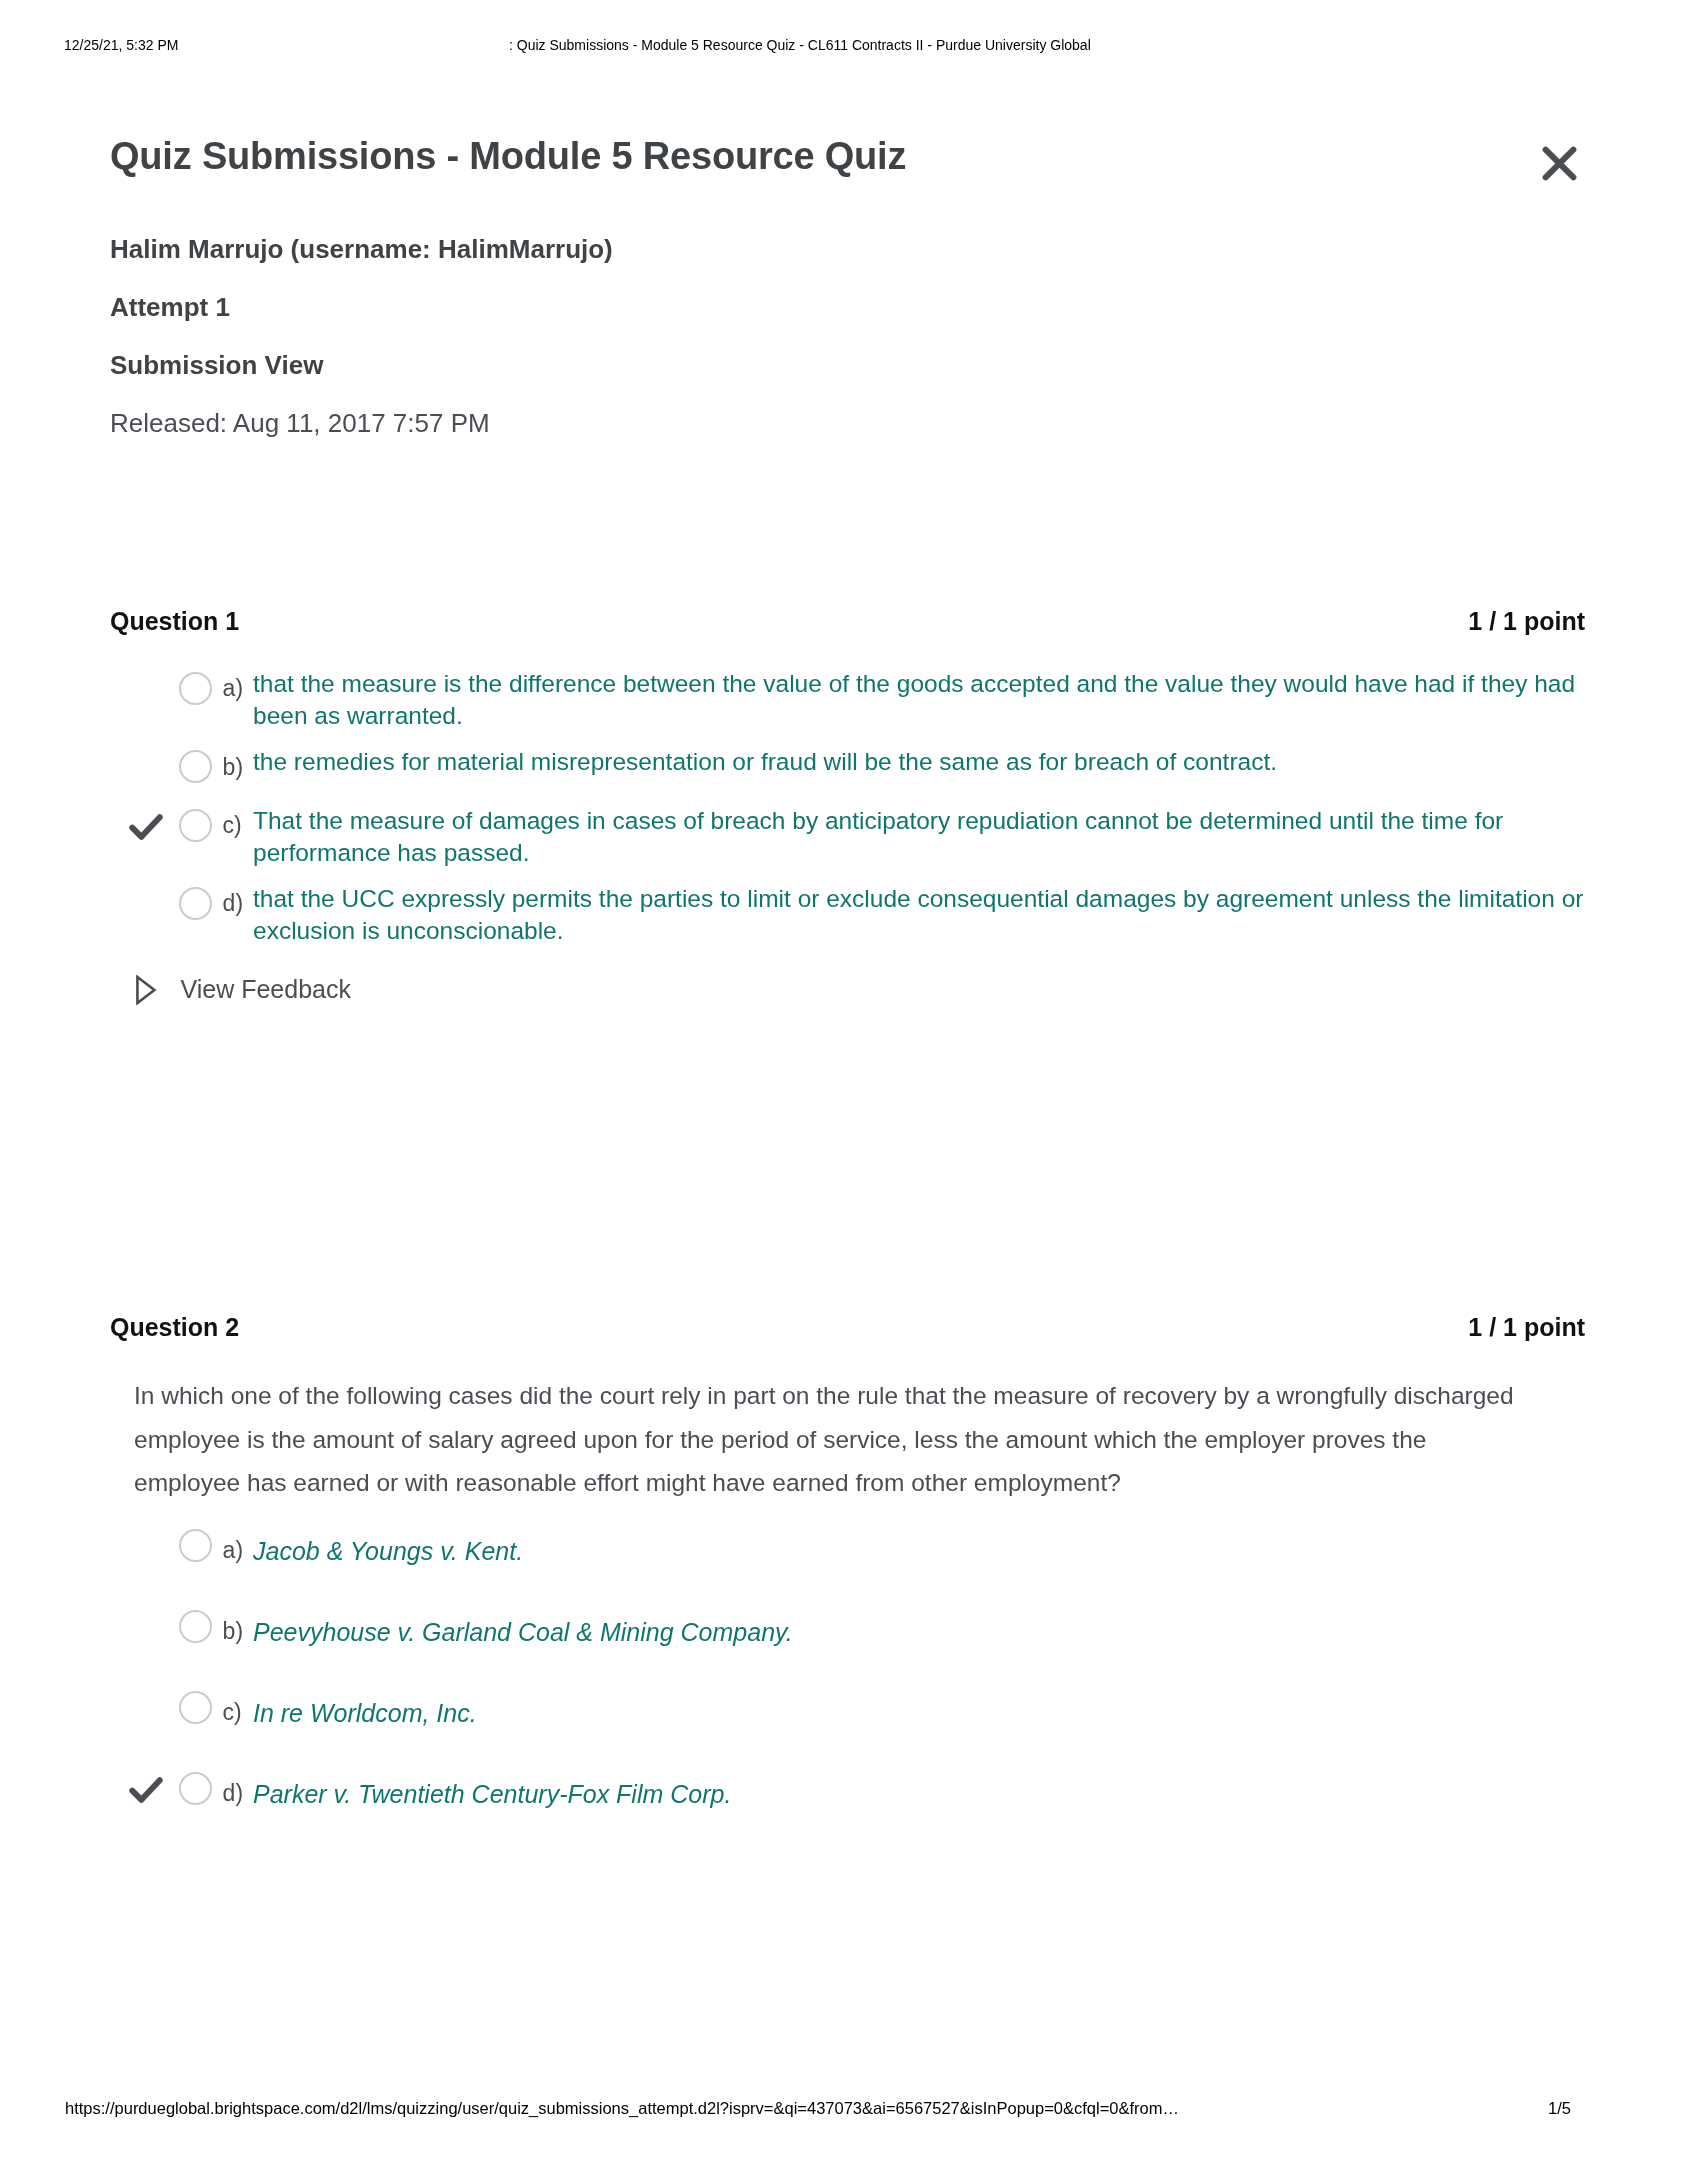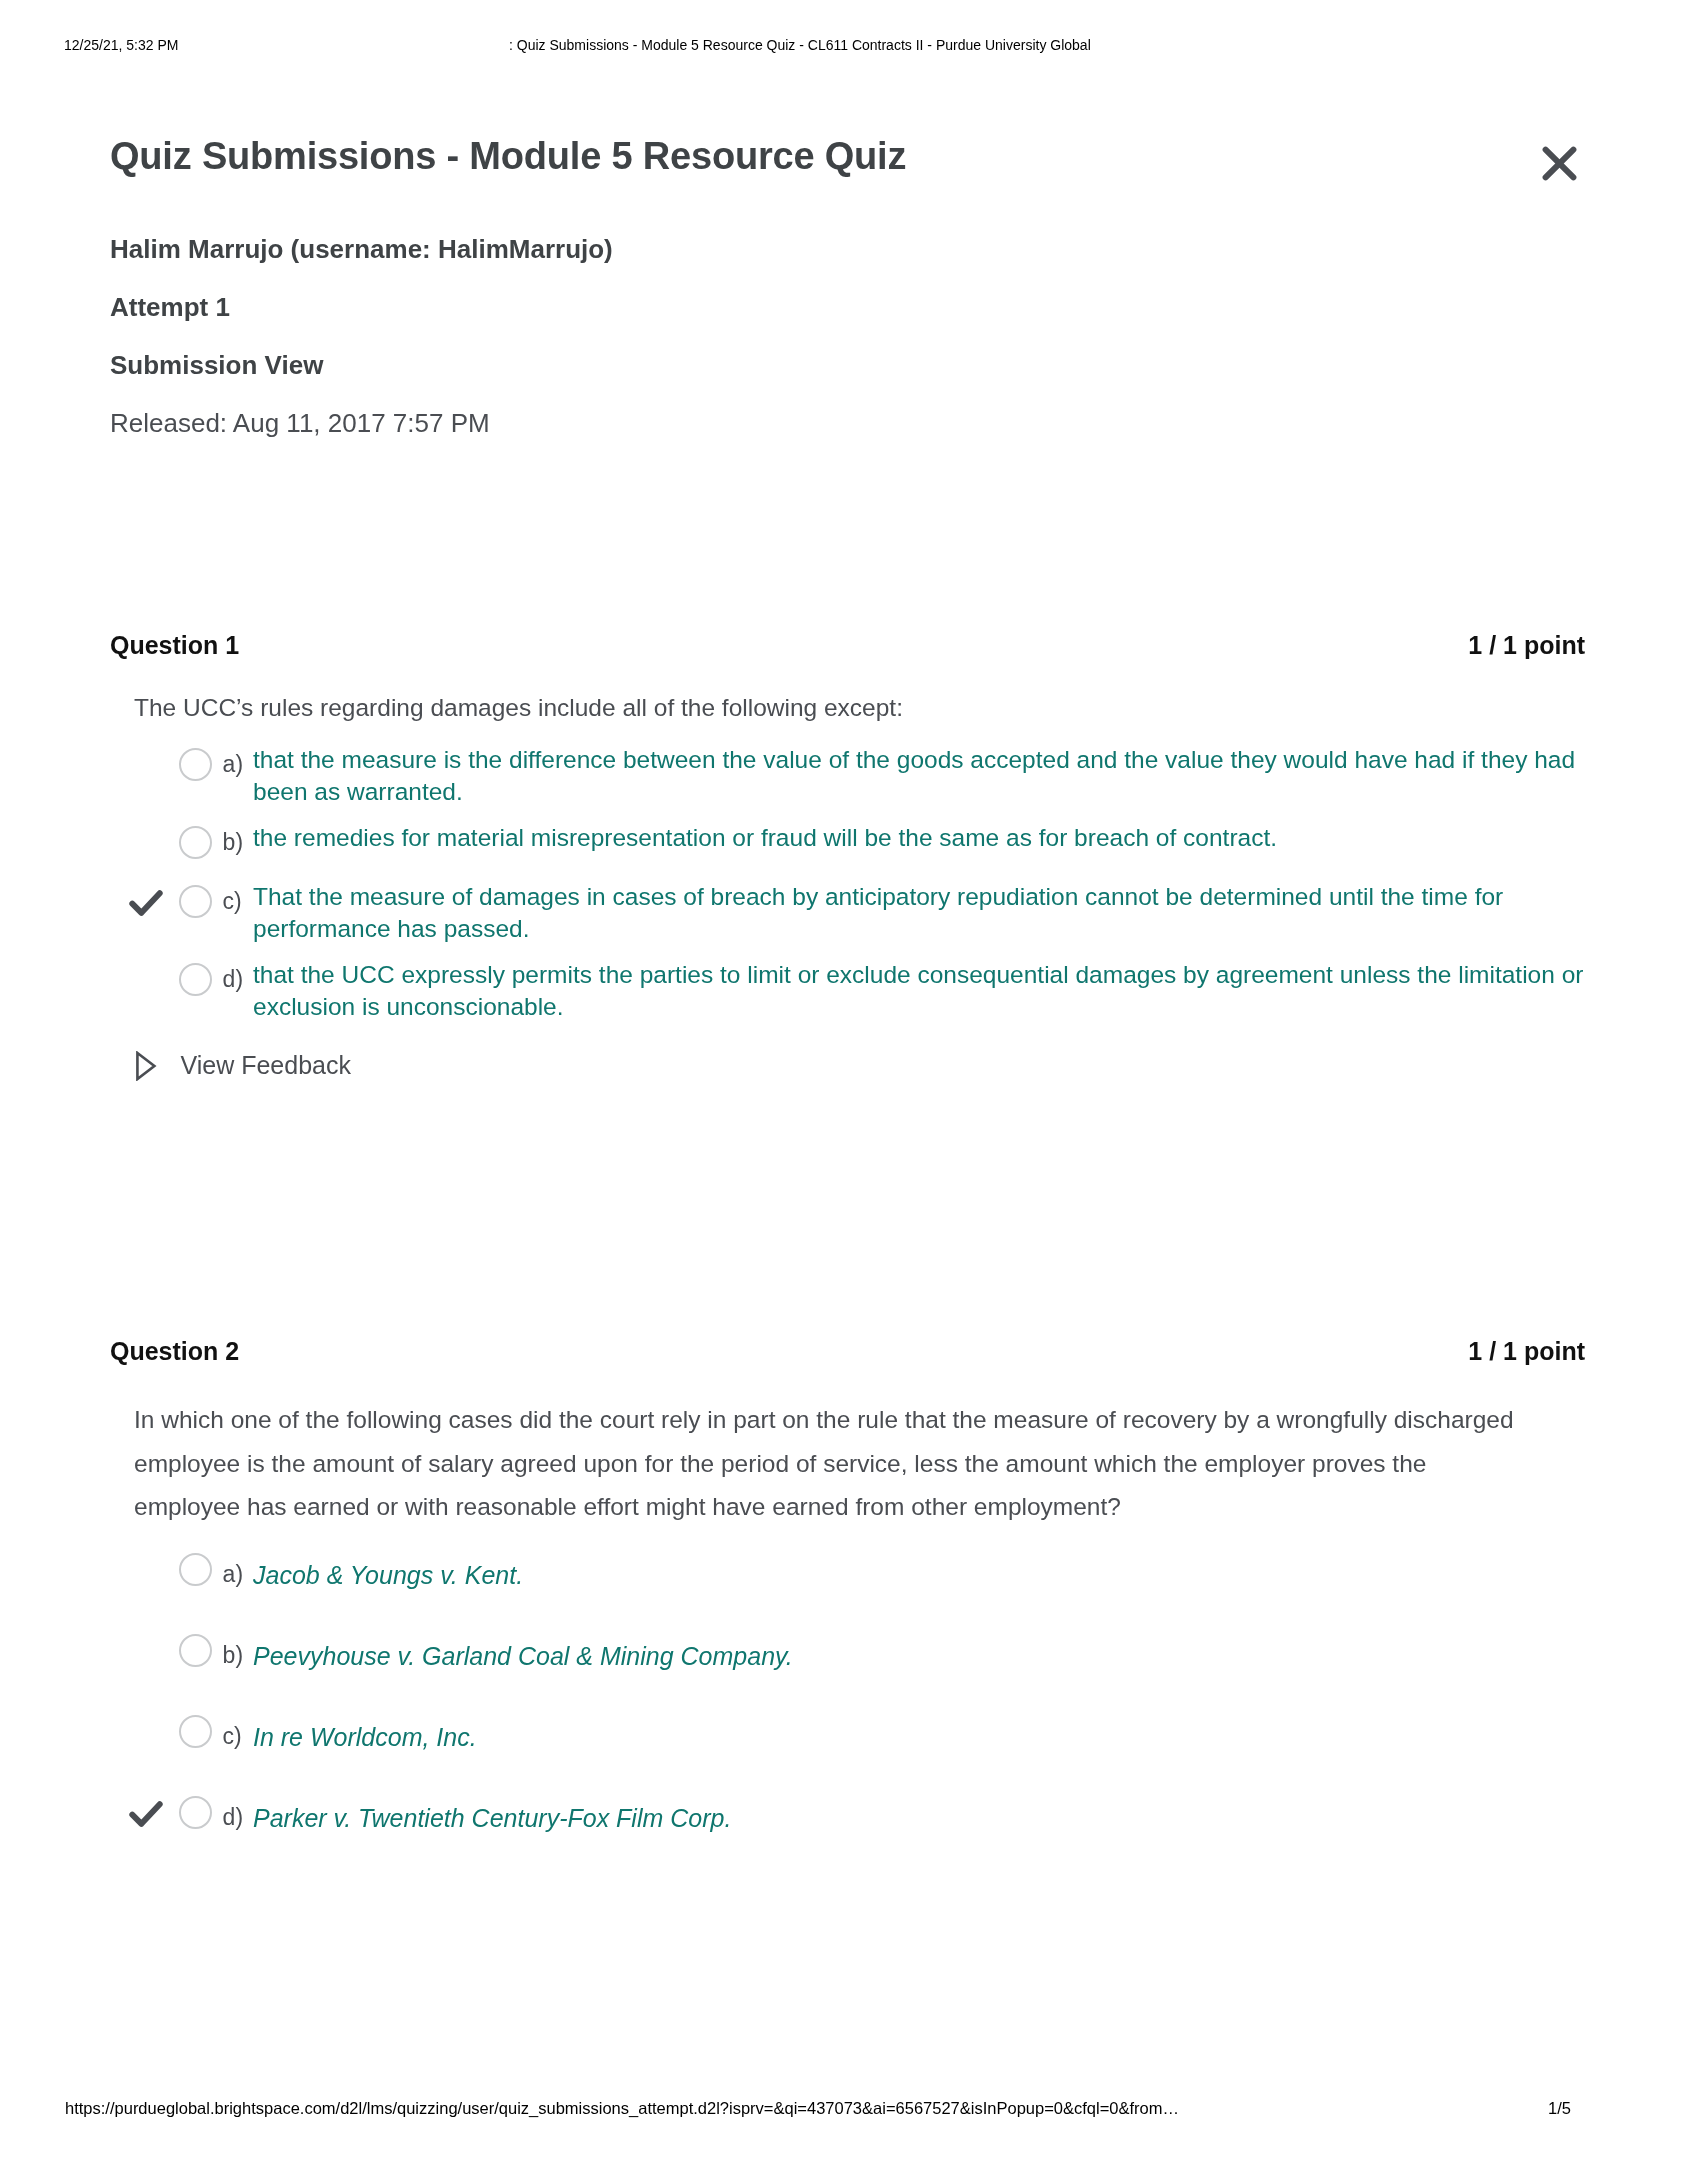--- a/index.html
+++ b/index.html
@@ -110,21 +110,20 @@
   .meta-line.strong {
     font-weight: bold;
     color: #3f4346;
   }
 
   
   .question {
     position: absolute;
     left: 110px;
     width: 1475px;
-    margin-top: 24px;
   }
   .q-header {
     position: relative;
     height: 37px;
     margin-bottom: 24px;
   }
   .q-label {
     position: absolute;
     left: 0;
     top: 0;
@@ -264,21 +263,20 @@
     <p class="meta-line strong">Attempt 1</p>
     <p class="meta-line strong">Submission View</p>
     <p class="meta-line">Released: Aug 11, 2017 7:57 PM</p>
   </div>
 
   <div class="question" style="top:607px;">
     <div class="q-header">
       <span class="q-label">Question 1</span>
       <span class="q-points">1 / 1 point</span>
     </div>
-    <p class="q-stem">The UCC’s rules regarding damages include all of the following except:</p>
 
     <ul class="options">
       <li class="option">
         <span class="opt-radio"></span>
         <span class="opt-letter top">a)</span>
         <span class="opt-text">that the measure is the difference between the value of the goods accepted and the value they would have had if they had been as warranted.</span>
       </li>
 
       <li class="option">
         <span class="opt-radio"></span>

